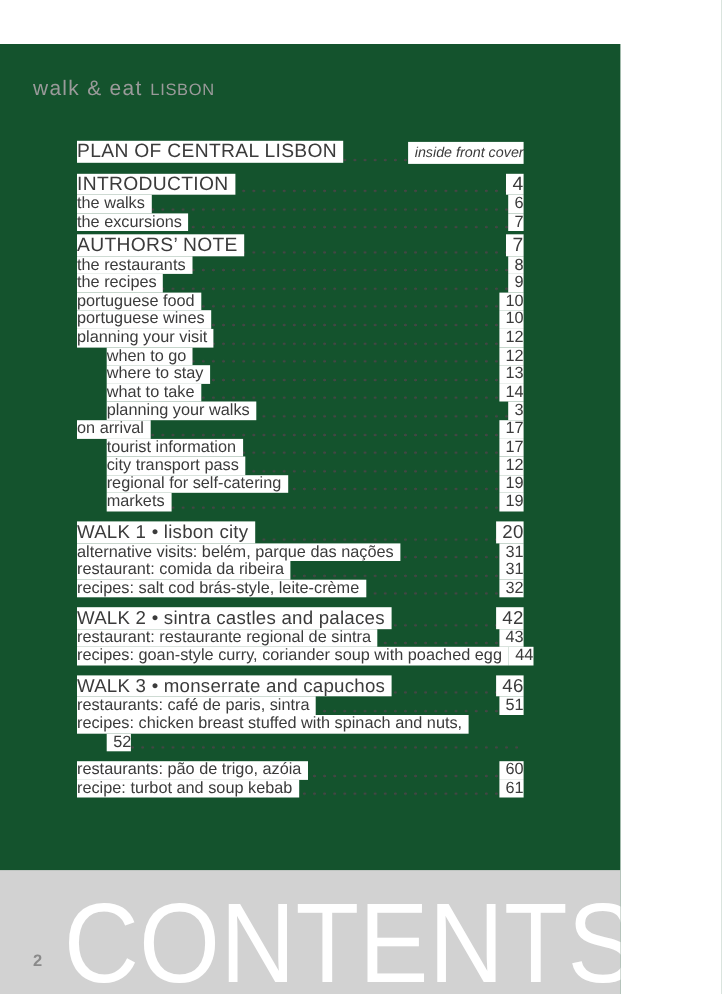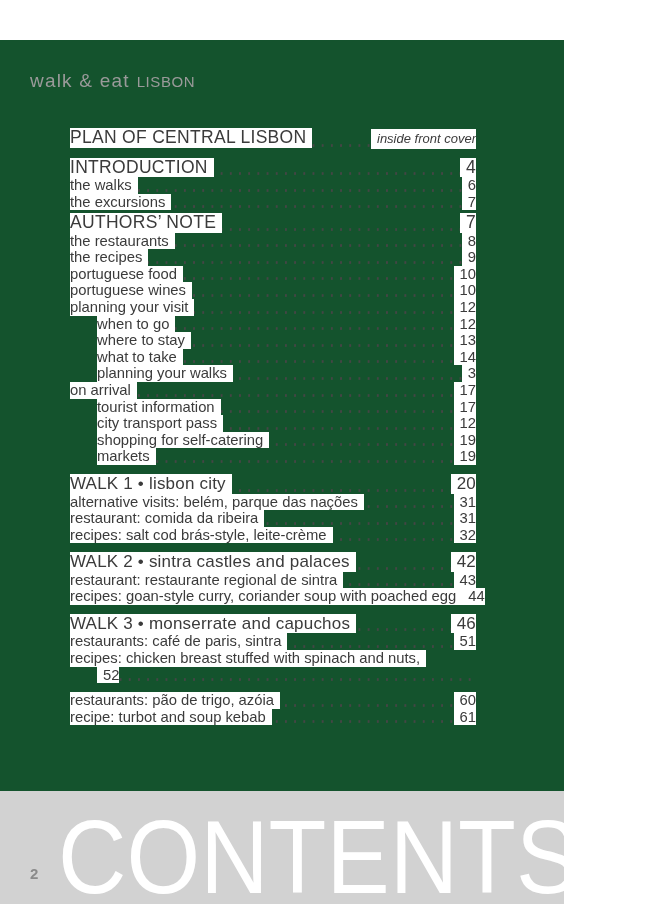--- a/index.html
+++ b/index.html
@@ -128,21 +128,21 @@
       </div>
       <div class="row sub ind">
         <span class="lbl">tourist information</span>
         <span class="pg">17</span>
       </div>
       <div class="row sub ind">
         <span class="lbl">city transport pass</span>
         <span class="pg">12</span>
       </div>
       <div class="row sub ind">
-        <span class="lbl">shopping for self-catering</span>
+        <span class="lbl">regional for self-catering</span>
         <span class="pg">19</span>
       </div>
       <div class="row sub ind">
         <span class="lbl">markets</span>
         <span class="pg">19</span>
       </div>
     </div>
 
     <div class="group">
       <div class="row walk">

